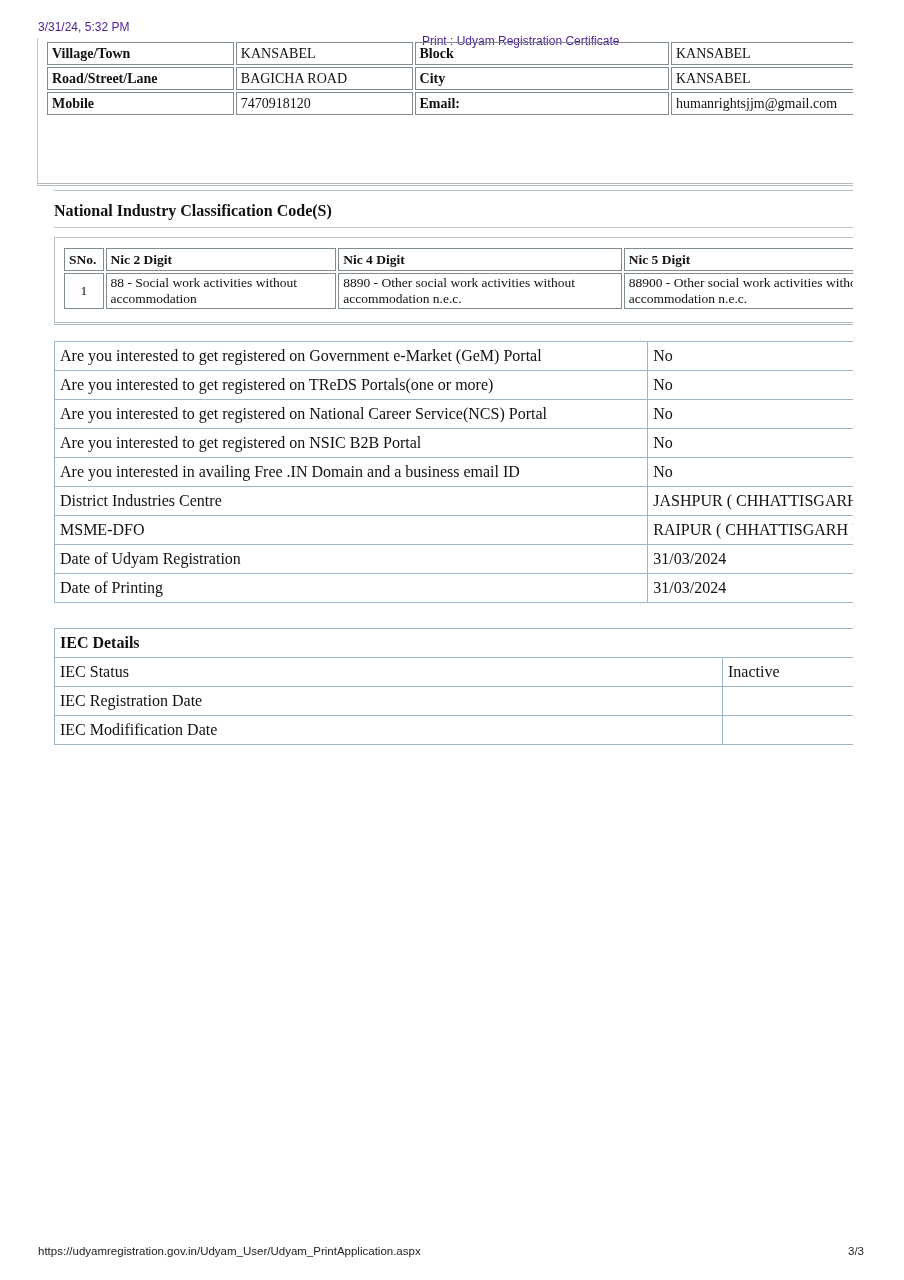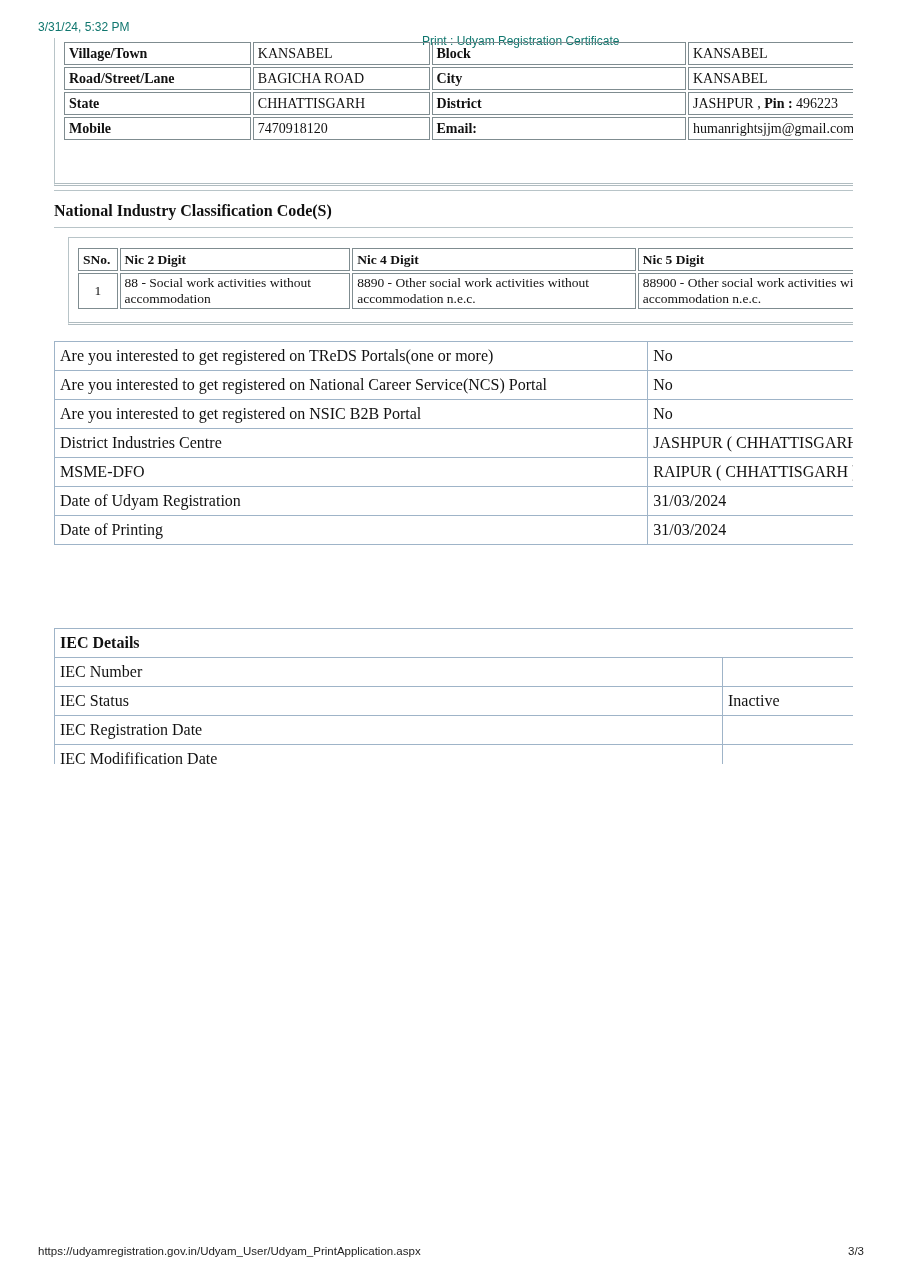--- a/index.html
+++ b/index.html
@@ -1,41 +1,41 @@
 <!DOCTYPE html>
 <html><head>
 <meta charset="utf-8">
 <style>
   html, body { margin: 0; padding: 0; background: #ffffff; }
   body { width: 904px; height: 1280px; position: relative; overflow: hidden; font-family: "Liberation Serif", serif; color: #111; }
 
-  .print-header { position: absolute; top: 20px; left: 0; width: 904px; height: 16px; font-family: "Liberation Sans", sans-serif; font-size: 12px; color: #0f766e; }
+  .print-header { position: absolute; top: 20px; left: 0; width: 904px; height: 16px; font-family: "Liberation Sans", sans-serif; font-size: 12px; color: #4c1d95; }
   .print-header .ts { position: absolute; left: 38px; top: 0; }
   .print-header .title { position: absolute; left: 422px; top: 0; margin-top: 14px; }
 
   .print-footer { position: absolute; top: 1245px; left: 0; width: 716px; height: 16px; font-family: "Liberation Sans", sans-serif; font-size: 11.5px; color: #222; }
   .print-footer .url { position: absolute; left: 38px; top: 0; }
   .print-footer .page { position: absolute; left: 848px; top: 0; text-align: right; }
 
   .clip { position: absolute; left: 0; top: 38px; width: 853px; height: 726px; overflow: hidden; }
 
   
-  .addr-wrap { position: absolute; left: 54px; top: 0; width: 820px; height: 145px;
+  .addr-wrap { position: absolute; left: 37px; top: 0; width: 820px; height: 145px;
     border-left: 1px solid #b8c4c8; border-bottom: 3px double #b0bcc0; }
   table.addr { position: absolute; left: 7px; top: 2px; border-collapse: separate; border-spacing: 2px; width: 830px; }
   table.addr td { border: 1px solid #7f8c90; height: 21px; padding: 0 4px; font-size: 14px; white-space: nowrap; }
   table.addr td.lbl { font-weight: bold; }
   table.addr col.c1 { width: 185px; } table.addr col.c2 { width: 175px; }
   table.addr col.c3 { width: 252px; } table.addr col.c4 { width: 200px; }
 
   .hr1 { position: absolute; left: 54px; top: 152px; width: 800px; border-top: 1px solid #b8c4c8; }
   .nic-title { position: absolute; left: 54px; top: 164px; font-size: 16px; font-weight: bold; }
   .hr2 { position: absolute; left: 54px; top: 189px; width: 800px; border-top: 1px solid #b8c4c8; }
 
-  .nic-wrap { position: absolute; left: 68px; top: 199px; width: 820px; height: 84px;
+  .nic-wrap { position: absolute; left: 54px; top: 199px; width: 820px; height: 84px;
     border-top: 1px solid #b8c4c8; border-left: 1px solid #b8c4c8; border-bottom: 3px double #b0bcc0; }
   table.nic { position: absolute; left: 7px; top: 8px; border-collapse: separate; border-spacing: 2px; width: 860px; }
   table.nic td, table.nic th { border: 1px solid #7f8c90; font-size: 13.5px; padding: 1px 4px; text-align: left; vertical-align: top; line-height: 16px; }
   table.nic th { font-weight: bold; height: 19px; vertical-align: middle; }
   table.nic td.sno { text-align: center; vertical-align: middle; }
   table.nic col.s { width: 34px; } table.nic col.n2 { width: 218px; } table.nic col.n4 { width: 268px; } table.nic col.n5 { width: 280px; }
 
   table.q { position: absolute; left: 54px; top: 303px; border-collapse: collapse; width: 820px; }
   table.q td { border: 1.5px solid #9fb4c8; height: 28px; padding: 0 5px; font-size: 16px; white-space: nowrap; }
   table.q td.v { width: 180px; }
@@ -70,26 +70,20 @@
         <td class="lbl">Block</td>
         <td>KANSABEL</td>
       </tr>
       <tr>
         <td class="lbl">Road/Street/Lane</td>
         <td>BAGICHA ROAD</td>
         <td class="lbl">City</td>
         <td>KANSABEL</td>
       </tr>
       <tr>
-        <td class="lbl">State</td>
-        <td>CHHATTISGARH</td>
-        <td class="lbl">District</td>
-        <td><span>JASHPUR , </span><b>Pin :</b><span> 496223</span></td>
-      </tr>
-      <tr>
         <td class="lbl">Mobile</td>
         <td>7470918120</td>
         <td class="lbl">Email:</td>
         <td>humanrightsjjm@gmail.com</td>
       </tr>
     </tbody>
       </table>
   </div>
 
   <div class="hr1"></div>
@@ -116,30 +110,38 @@
         <td>88 - Social work activities without accommodation</td>
         <td>8890 - Other social work activities without accommodation n.e.c.</td>
         <td>88900 - Other social work activities without accommodation n.e.c.</td>
       </tr>
     </tbody>
       </table>
   </div>
 
   <table class="q">
     <tbody>
+        <tr>
+          <td>Are you interested to get registered on Government e-Market (GeM) Portal</td>
+          <td class="v">No</td>
+        </tr>
     <tr>
           <td>Are you interested to get registered on TReDS Portals(one or more)</td>
           <td class="v">No</td>
         </tr>
     <tr>
           <td>Are you interested to get registered on National Career Service(NCS) Portal</td>
           <td class="v">No</td>
         </tr>
     <tr>
           <td>Are you interested to get registered on NSIC B2B Portal</td>
+          <td class="v">No</td>
+        </tr>
+    <tr>
+          <td>Are you interested in availing Free .IN Domain and a business email ID</td>
           <td class="v">No</td>
         </tr>
     <tr>
           <td>District Industries Centre</td>
           <td class="v">JASHPUR ( CHHATTISGARH )</td>
         </tr>
     <tr>
           <td>MSME-DFO</td>
           <td class="v">RAIPUR ( CHHATTISGARH )</td>
         </tr>
@@ -153,24 +155,20 @@
         </tr>
   </tbody>
     </table>
 
   <table class="iec">
     <tbody>
         <tr>
           <td class="head" colspan="2">IEC Details</td>
         </tr>
     <tr>
-          <td>IEC Number</td>
-          <td class="v"></td>
-        </tr>
-    <tr>
           <td>IEC Status</td>
           <td class="v">Inactive</td>
         </tr>
     <tr>
           <td>IEC Registration Date</td>
           <td class="v"></td>
         </tr>
     <tr>
           <td>IEC Modifification Date</td>
           <td class="v"></td>

